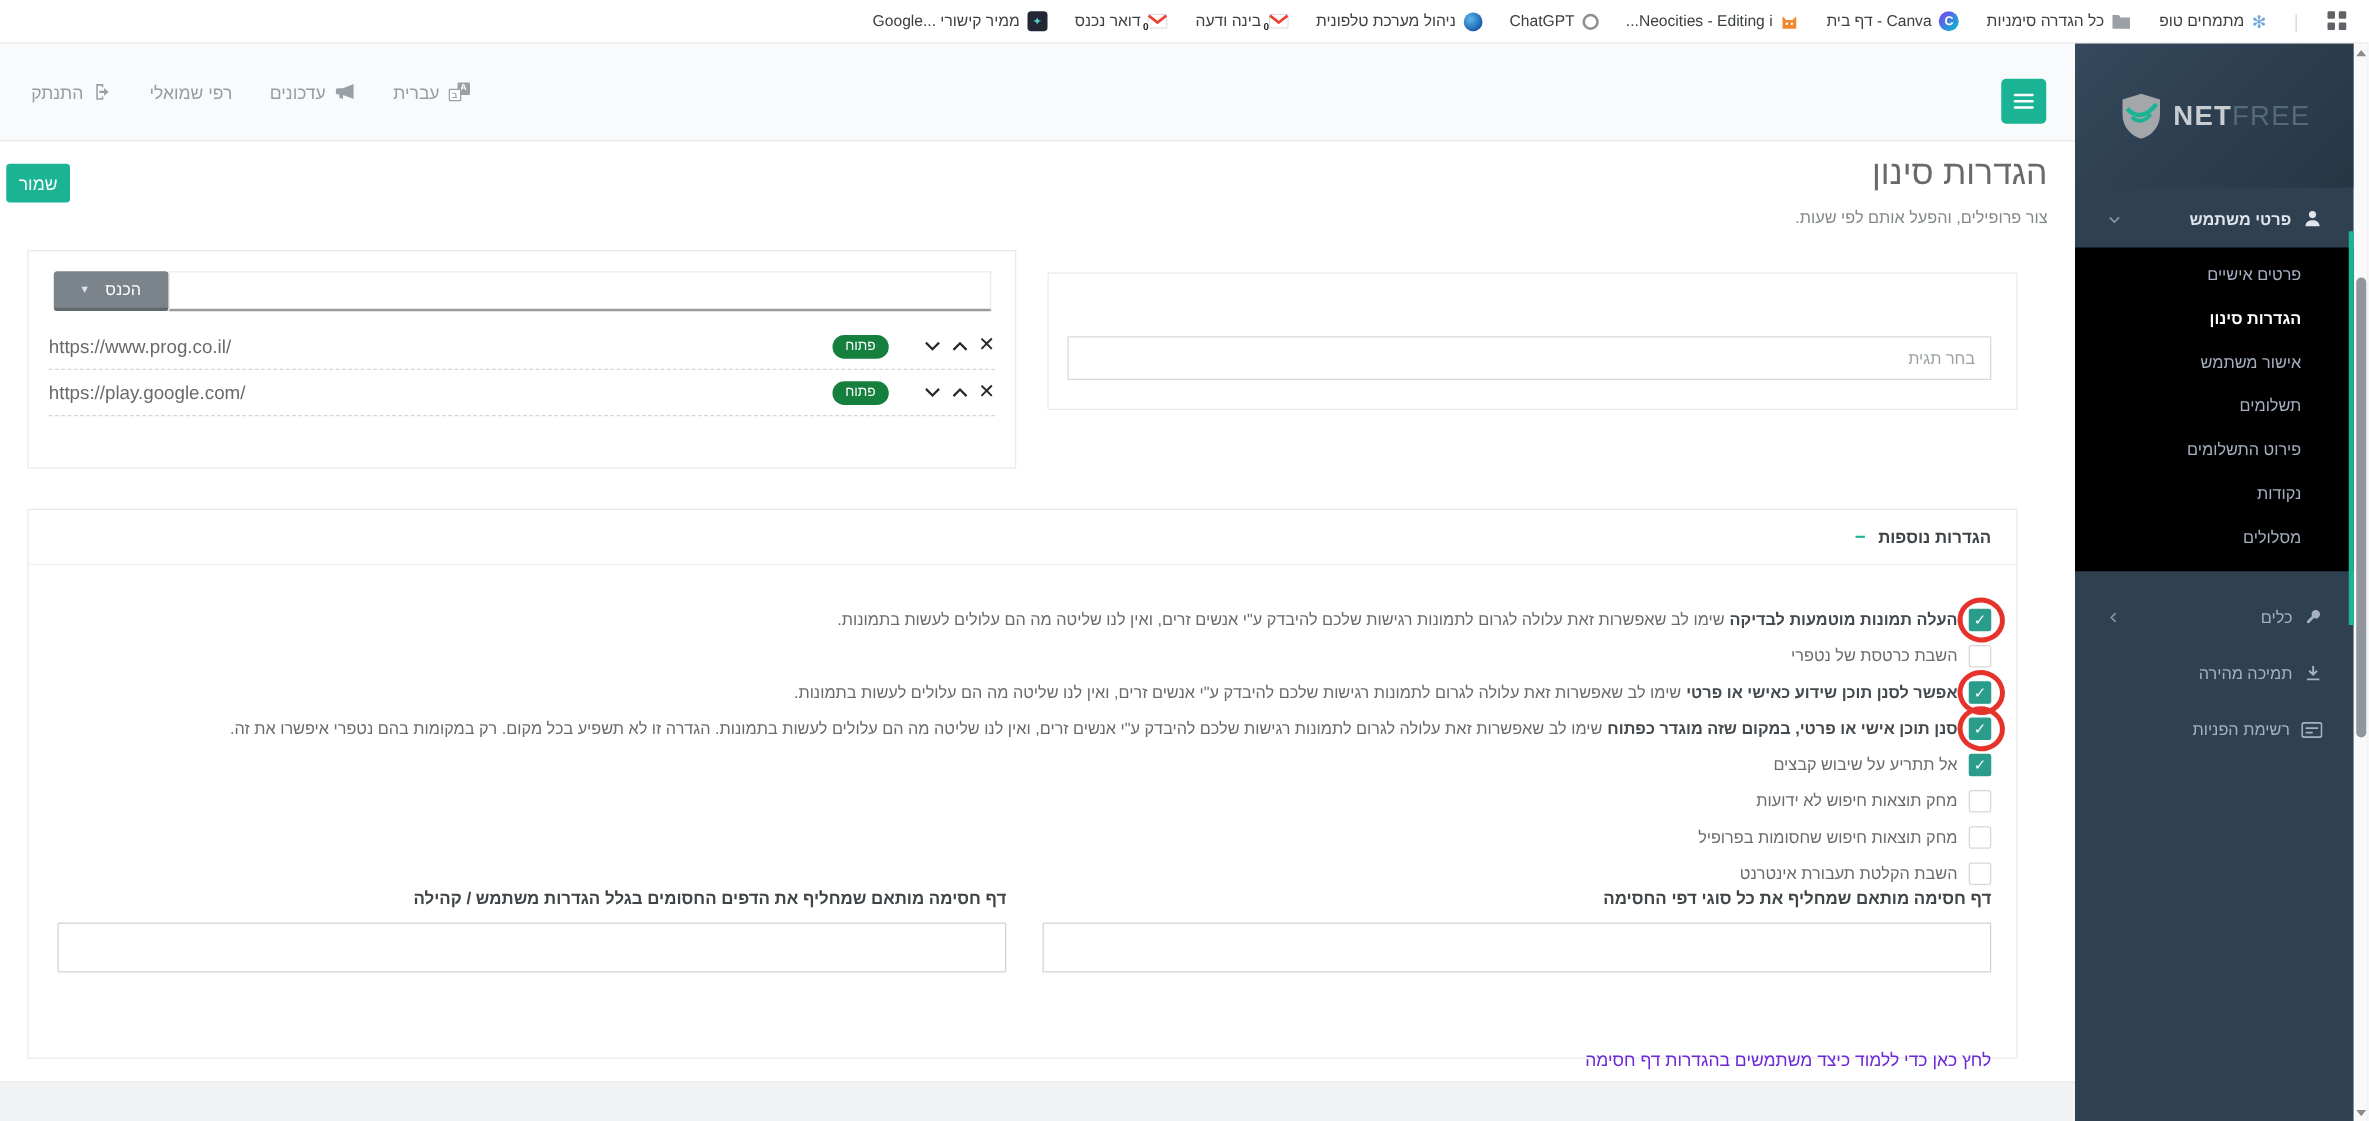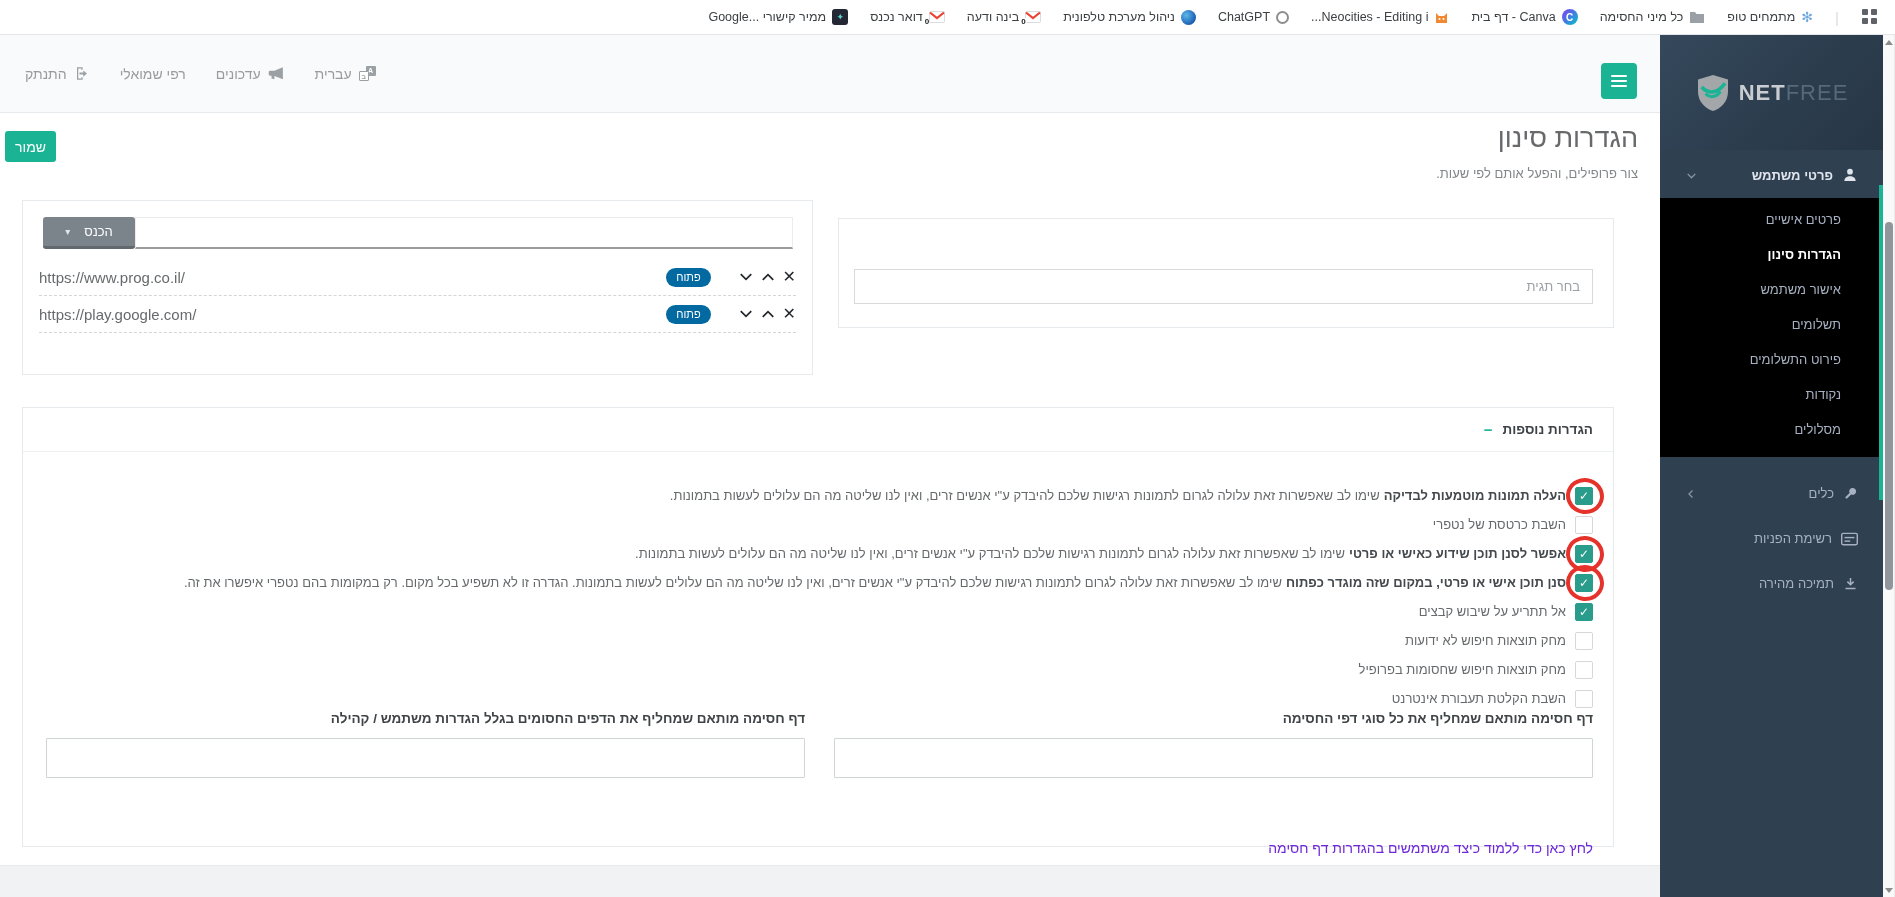--- a/index.html
+++ b/index.html
@@ -72,21 +72,21 @@
   .urls-panel { top:200px; left:22px; width:791px; height:175px; }
   .submit-btn { position:absolute; top:16px; left:20px; width:92px; height:32px; background:#7b838b;
     border:none; border-bottom:3px solid #61686e; border-radius:3px; color:#fff; font-size:13px; cursor:pointer;
     display:flex; align-items:center; justify-content:center; gap:14px; font-family:inherit; }
   .submit-btn .caret { font-size:10px; color:#e3e6e8; }
   .url-input { position:absolute; top:16px; left:112px; width:658px; height:32px; border:1px solid #ececec;
     border-bottom:2px solid #9b9b9b; padding:0 10px; font-size:13px; font-family:inherit; }
   .url-row { position:absolute; left:16px; right:16px; height:37px; border-bottom:1px dashed #d5d5d5;
     display:flex; align-items:center; direction:ltr; gap:24px; }
   .url-text { color:#676a6c; font-size:15px; margin-right:auto; direction:ltr; }
-  .badge { background:#0369a1; color:#fff; font-size:11px; padding:3px 10px 4px; border-radius:10px; cursor:pointer; }
+  .badge { background:#15803d; color:#fff; font-size:11px; padding:3px 10px 4px; border-radius:10px; cursor:pointer; }
   .row-ctl { display:flex; align-items:center; gap:8px; margin-left:4px; }
   .ctl { color:#23282d; font-weight:bold; cursor:pointer; display:flex; align-items:center; }
   .ctl svg { display:block; }
   .ctl-x { font-size:16px; line-height:1; }
 
   .tag-panel { top:218px; right:281px; width:776px; height:110px; }
   .tag-input { position:absolute; top:50px; right:20px; width:739px; height:35px; border:1px solid #d7d9da;
     padding:0 12px; font-size:13px; font-family:inherit; direction:rtl; }
   .tag-input::placeholder { color:#9aa0a4; }
 
@@ -135,21 +135,21 @@
     <span class="bm-divider">|</span>
 
     <div class="bm">
       <span class="ic-mit">✻</span>
       <span>מתמחים טופ</span>
     </div>
     <div class="bm">
       <svg width="16" height="14" viewBox="0 0 16 14">
           <path d="M1 2 h5 l1.5 2 H15 v9 H1z" fill="#9aa0a6"></path>
         </svg>
-      <span>כל מיני החסימה</span>
+      <span>כל הגדרה סימניות</span>
     </div>
     <div class="bm">
       <span class="ic-canva">C</span>
       <span>Canva - דף בית</span>
     </div>
     <div class="bm">
       <svg width="15" height="14" viewBox="0 0 15 14">
         <path d="M2 13 V3 l3 3 h5 l3-3 v10 z" fill="#f08932"></path>
           <circle cx="5.5" cy="9" r="1" fill="#fff"></circle>
           <circle cx="9.5" cy="9" r="1" fill="#fff"></circle>
@@ -229,34 +229,34 @@
         <path d="M6.5 20 L13 13.5 A5.5 5.5 0 1 0 10.5 11 L4 17.5 a1.9 1.9 0 0 0 2.5 2.5z" fill="#a7b1c2"></path>
         </svg>
       <span>כלים</span>
       <span class="sp"></span>
       <svg class="chev" width="12" height="12" viewBox="0 0 24 24">
         <polyline points="15,5 8,12 15,19" fill="none" stroke="#8a93a2" stroke-width="2.6"></polyline>
         </svg>
     </div>
 
     <div class="side-item plain-item">
+      <svg width="15" height="15" viewBox="0 0 24 24">
+        <path d="M12 3 v10 M7 9 l5 5 5-5" fill="none" stroke="#a7b1c2" stroke-width="2.4"></path>
+        <path d="M4 20 h16" stroke="#a7b1c2" stroke-width="2.4"></path>
+        </svg>
+      <span>תמיכה מהירה</span>
+    </div>
+
+    <div class="side-item plain-item">
       <svg width="17" height="14" viewBox="0 0 24 18">
         <rect x="1" y="1" width="22" height="16" rx="2" fill="none" stroke="#a7b1c2" stroke-width="2"></rect>
         <line x1="5" y1="7" x2="19" y2="7" stroke="#a7b1c2" stroke-width="2"></line>
         <line x1="5" y1="12" x2="13" y2="12" stroke="#a7b1c2" stroke-width="2"></line>
         </svg>
       <span>רשימת הפניות</span>
-    </div>
-
-    <div class="side-item plain-item">
-      <svg width="15" height="15" viewBox="0 0 24 24">
-        <path d="M12 3 v10 M7 9 l5 5 5-5" fill="none" stroke="#a7b1c2" stroke-width="2.4"></path>
-        <path d="M4 20 h16" stroke="#a7b1c2" stroke-width="2.4"></path>
-        </svg>
-      <span>תמיכה מהירה</span>
     </div>
   </div>
 
   <div class="scrollbar">
     <div class="sb-arrow" style="top:0">
         <i class="tri-up"></i>
       </div>
     <div class="sb-thumb"></div>
     <div class="sb-arrow" style="bottom:0">
         <i class="tri-down"></i>

